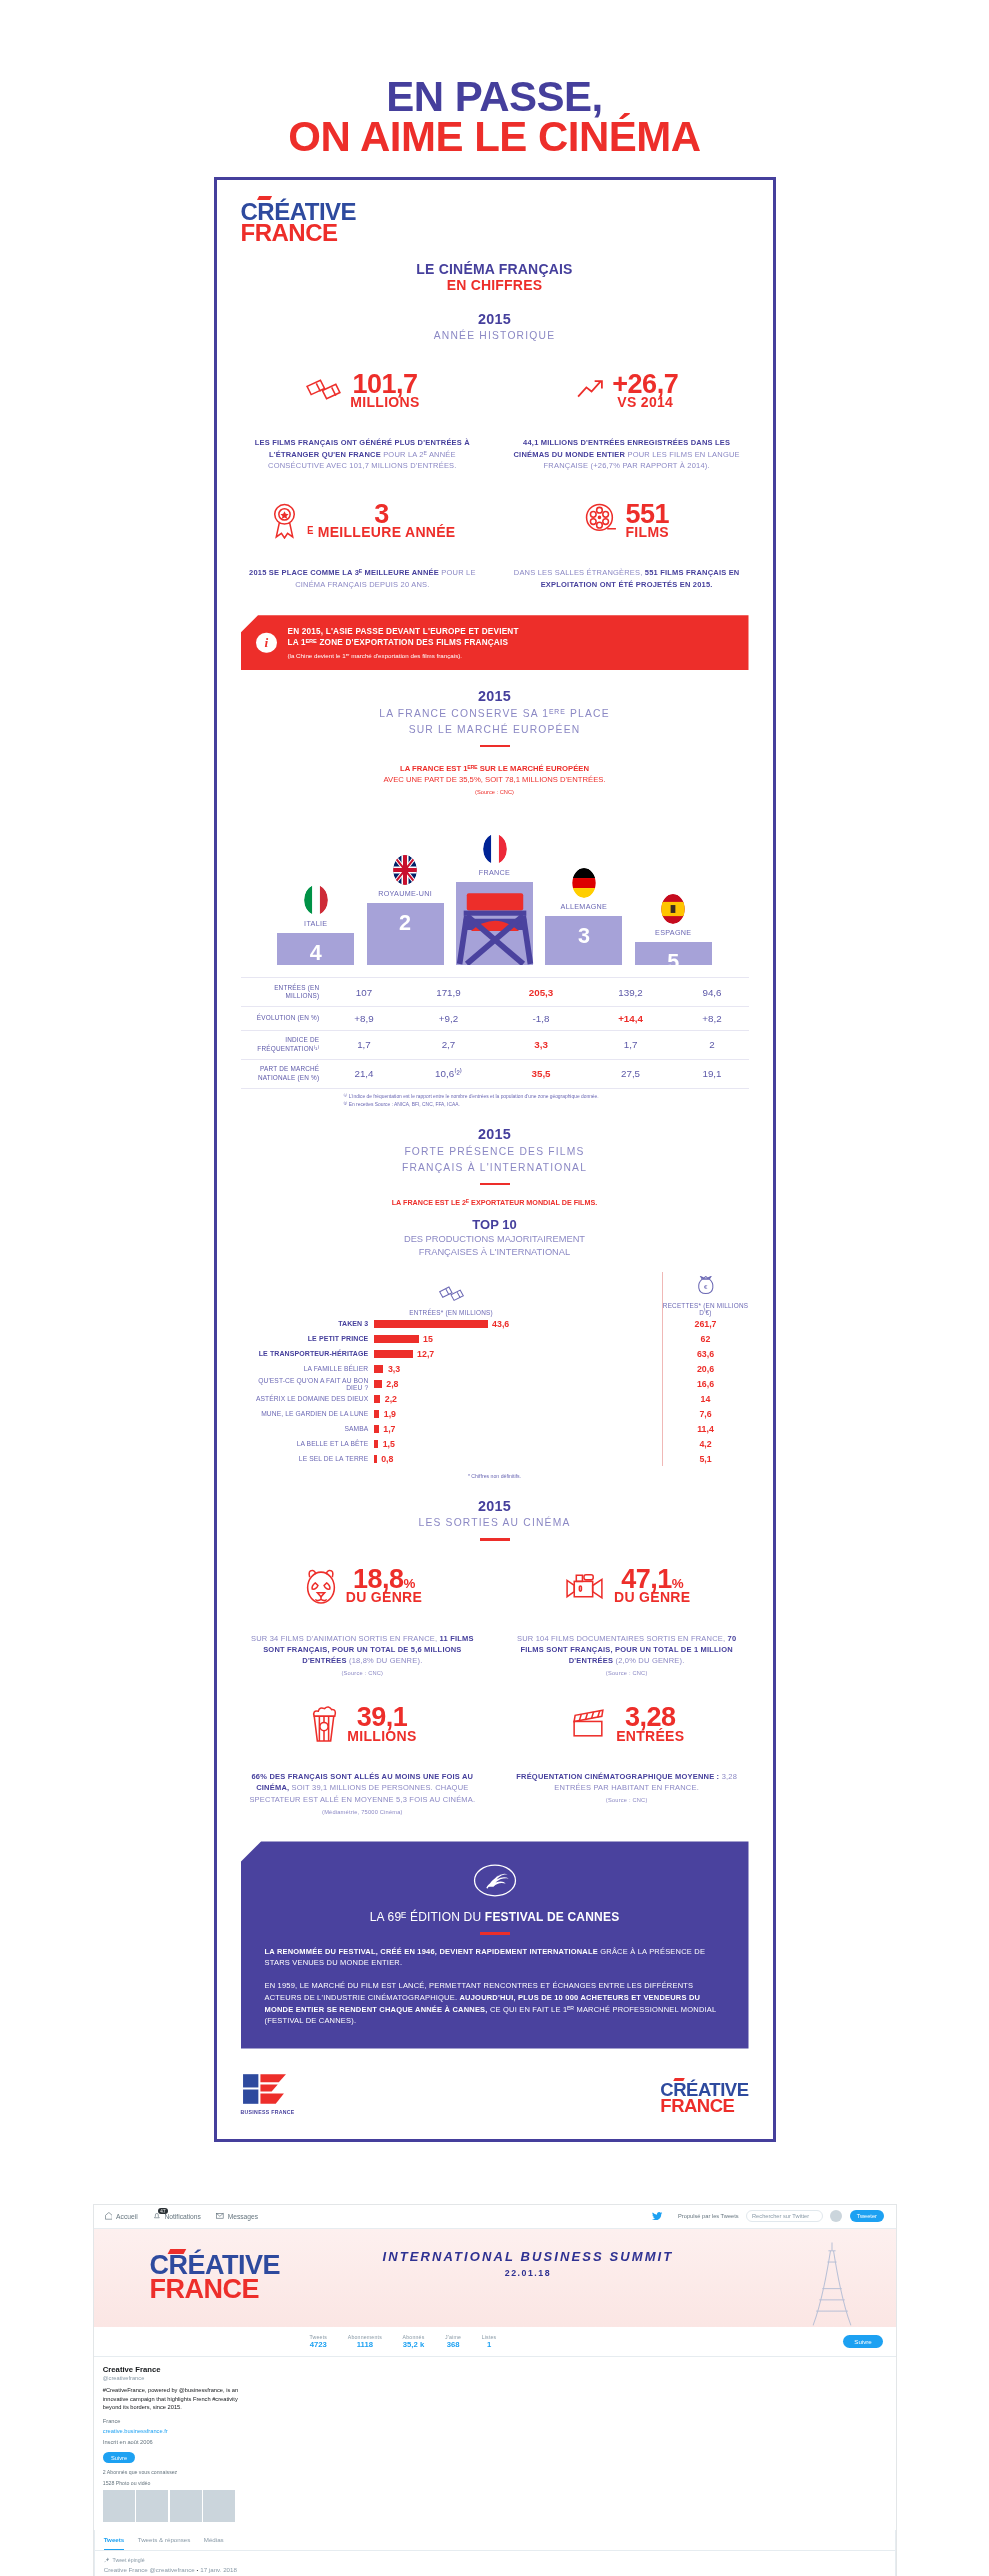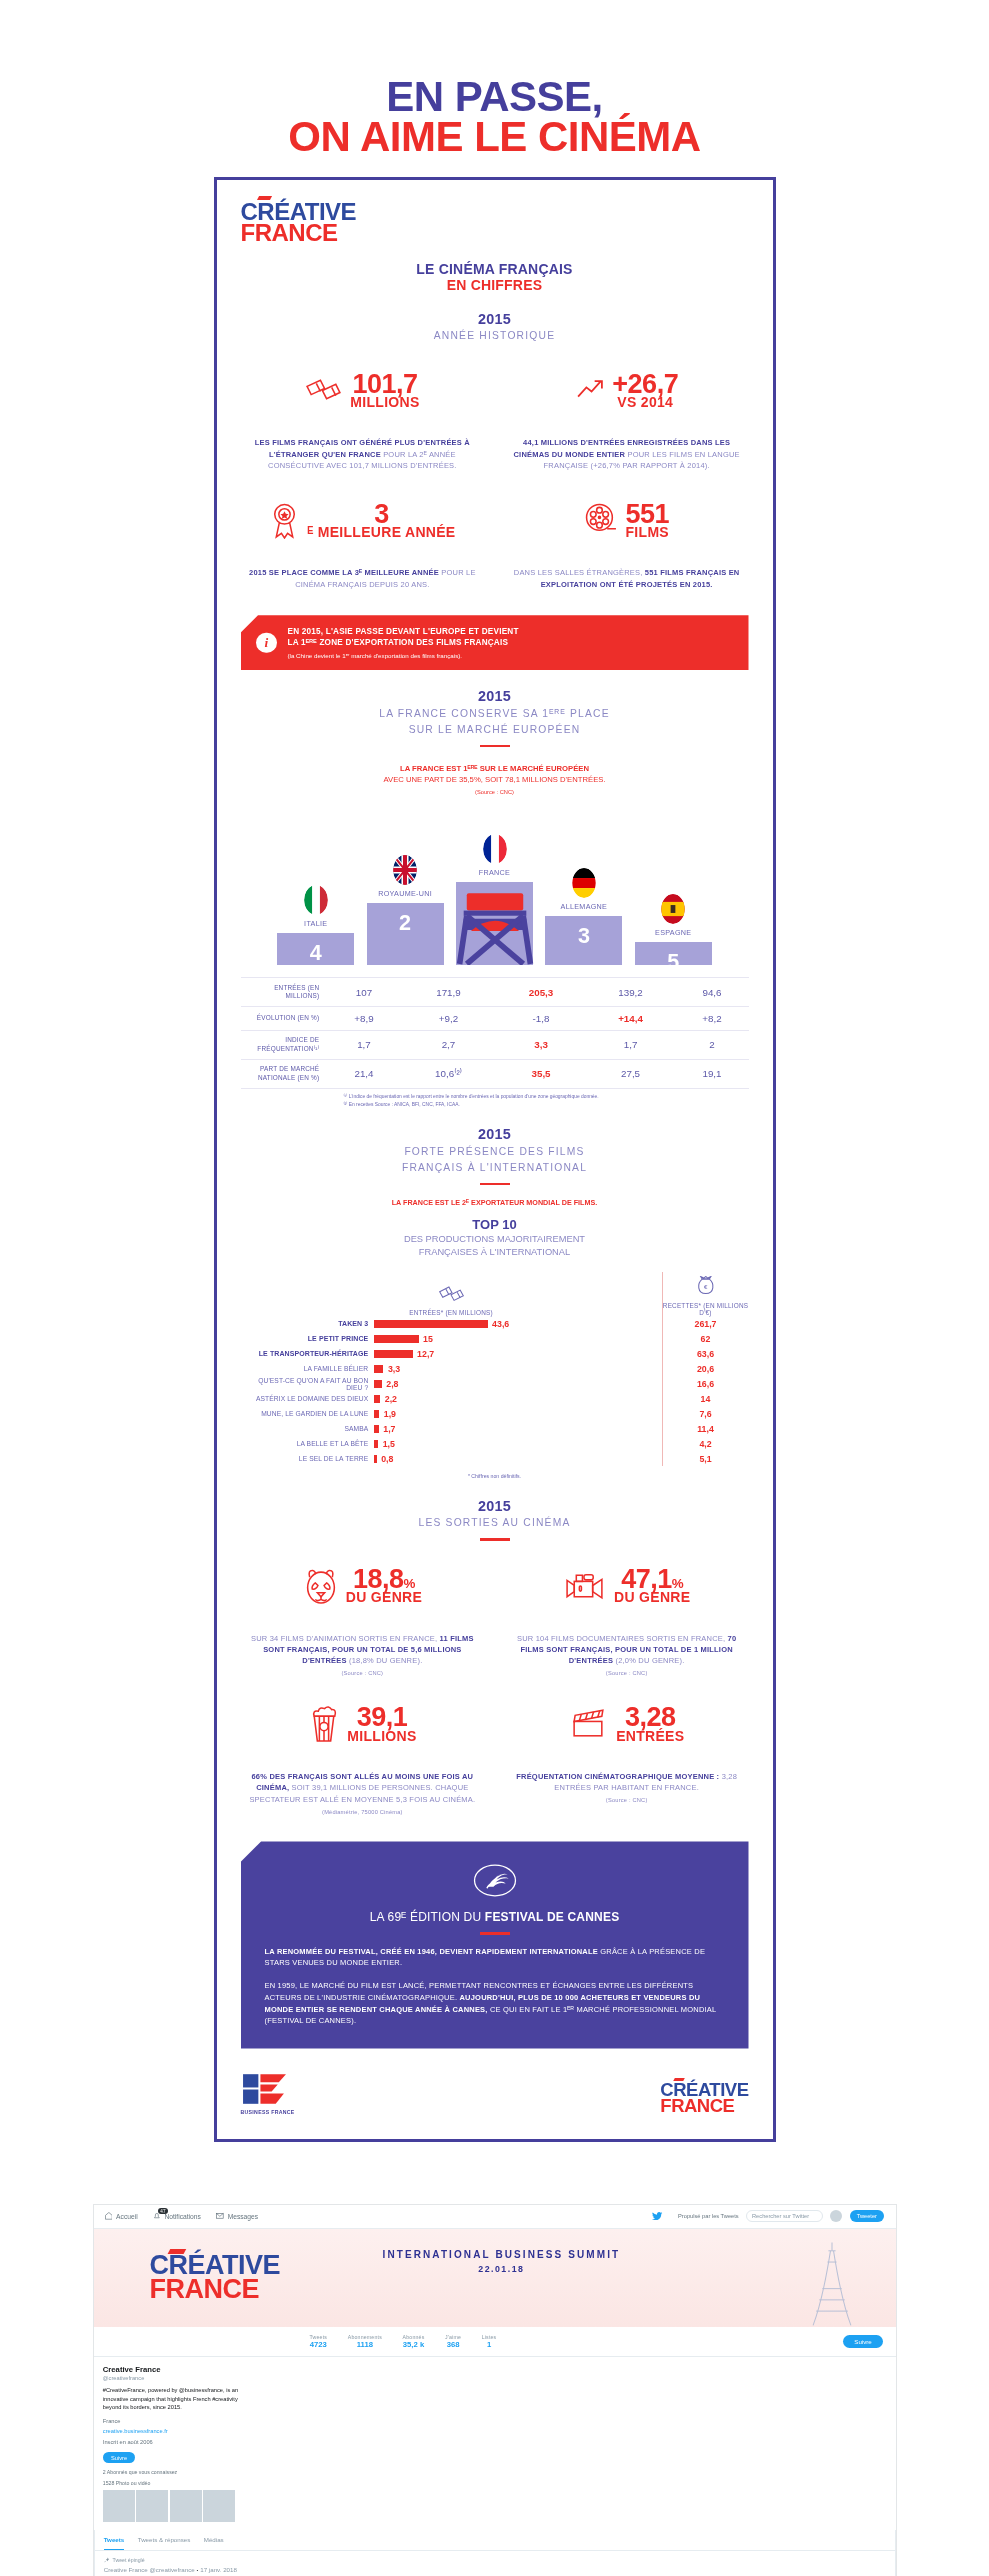--- a/index.html
+++ b/index.html
@@ -132,21 +132,21 @@
   .tw-nav .ni { display:flex; align-items:center; gap:3.6px; position:relative; }
   .tw-nav .badge { position:absolute; left:4.6px; top:-4.1px; background:#292f33; color:#fff; font-size:4.6px; border-radius:4.6px; padding:0.5px 2.6px; }
   .tw-nav .spacer { flex:1 1 auto; }
   .tw-nav .rightside { display:flex; align-items:center; gap:7.2px; font-size:5.7px;}
   .tw-pill { background:#1da1f2; color:#fff; border-radius:7.2px; padding:2.6px 7.2px; font-size:5.7px; }
   .tw-search { border:0.5px solid #e1e8ed; border-radius:7.2px; padding:2.1px 5.2px; font-size:5.7px; color:#8899a6; width:77px;}
 
   .tw-hero { height:98px; background:linear-gradient(#fdf0ef,#fbe6e4); position:relative; display:flex; align-items:center; }
   .tw-hero .cf { margin-left:56px; }
   .tw-hero .ibs { position:absolute; left:289px; top:20.6px; text-align:center; color:#2e3192; }
-  .tw-hero .ibs .a { font-size:10px; font-weight:bold; letter-spacing:2.1px; }
+  .tw-hero .ibs .a { font-size:13px; font-weight:bold; letter-spacing:2.1px;font-style:italic; }
   .tw-hero .ibs .b { font-size:8.8px; font-weight:bold; letter-spacing:1.5px; margin-top:4.1px; }
   .tw-hero .eiffel { position:absolute; right:41px; bottom:0; }
 
   .tw-statsbar { display:flex; align-items:center; border-bottom:0.5px solid #e6ecf0; padding:0 12.4px 0 216px; height:30px; gap:20.6px; }
   .tw-stat { text-align:center; }
   .tw-stat .k { font-size:5.2px; color:#8899a6; letter-spacing:0.2px;}
   .tw-stat .v { font-size:7.7px; color:#1da1f2; font-weight:bold; }
   .tw-statsbar .sp { flex:1 1 auto; }
   .tw-follow { background:#1da1f2; color:#fff; border-radius:8.2px; padding:3.1px 11.3px; font-size:6.2px; }
 

